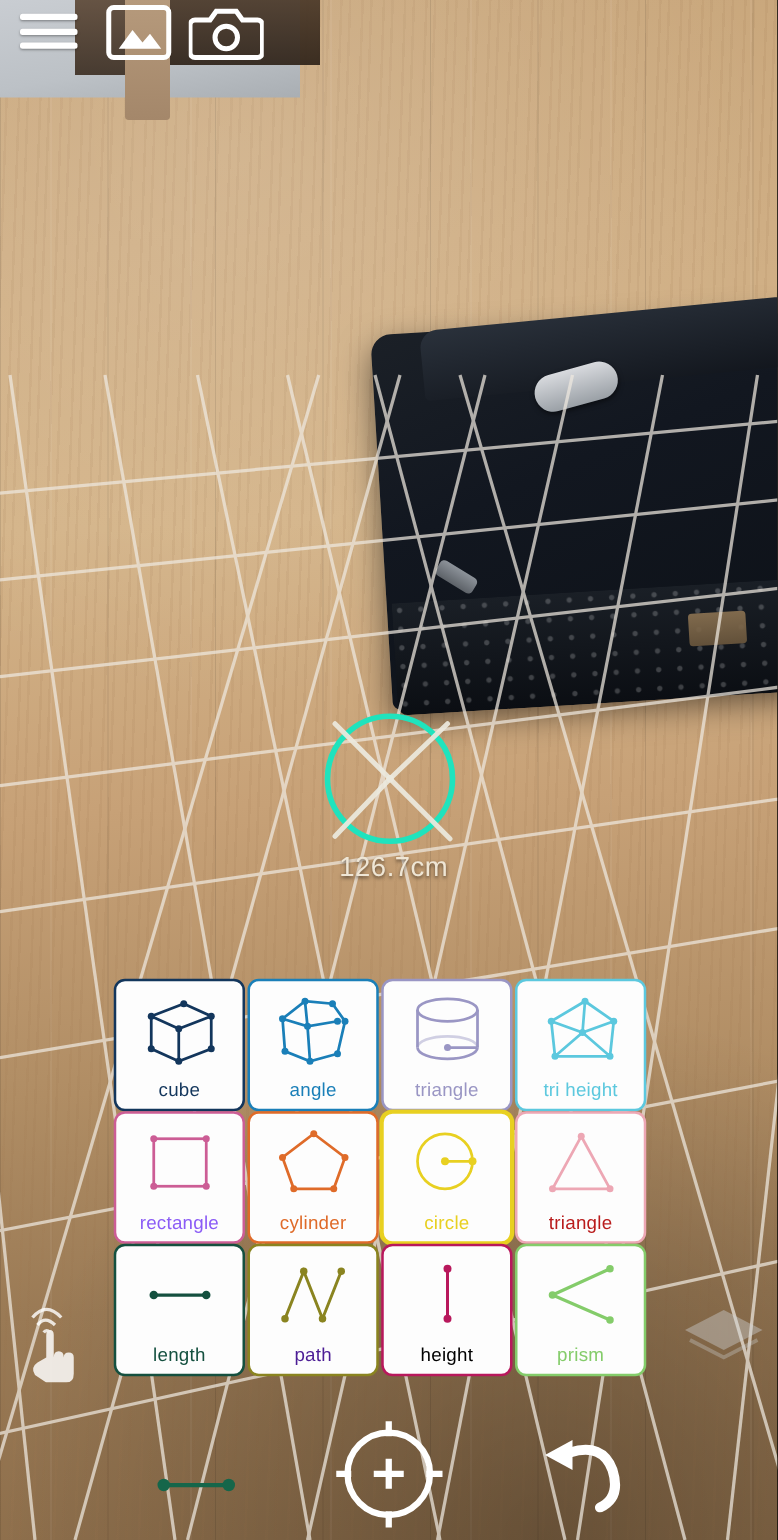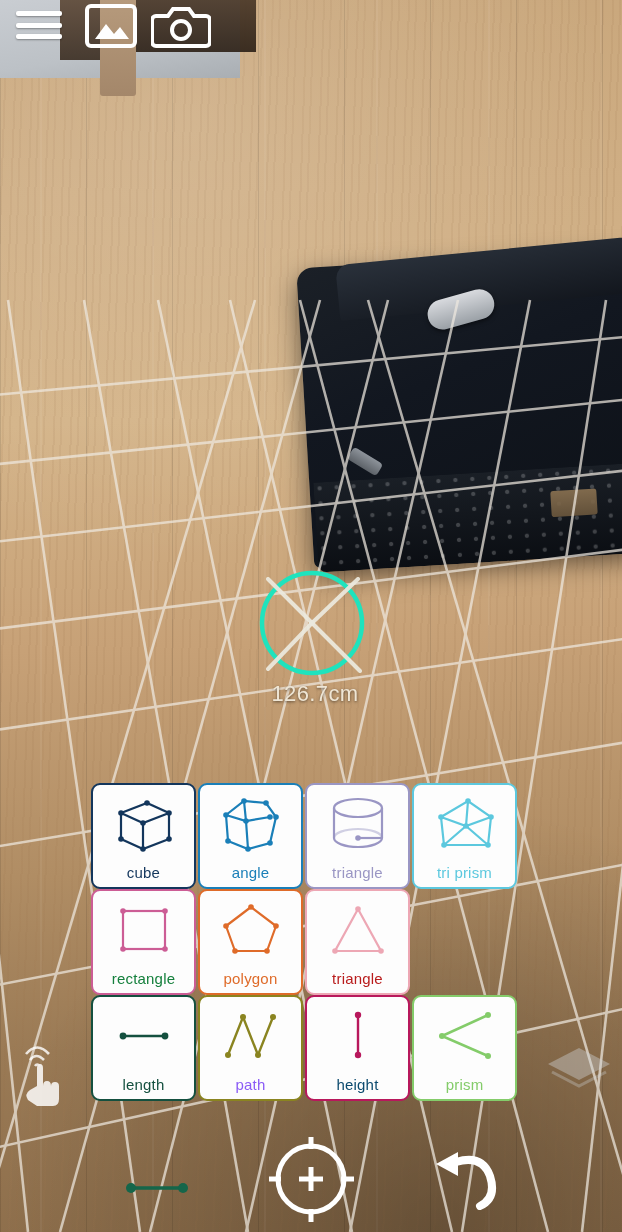--- a/index.html
+++ b/index.html
@@ -280,52 +280,63 @@
           </g>
           <g class="f" fill="#5cc8de">
               <circle cx="13" cy="24" r="2.8"></circle>
               <circle cx="40" cy="8" r="2.8"></circle>
             <circle cx="63" cy="24" r="2.8"></circle>
               <circle cx="60" cy="52" r="2.8"></circle>
             <circle cx="16" cy="52" r="2.8"></circle>
               <circle cx="38" cy="33" r="2.8"></circle>
             </g>
         </svg>
-        <div class="clabel" style="color: rgb(92, 200, 222);">tri prism</div>
+        <div class="clabel" style="color: rgb(92, 200, 222);">tri height</div>
       </div>
     </div>
 
     <div class="prow">
       <div class="card" style="border-color: rgb(204, 93, 149);">
         <svg class="glyph" viewBox="0 0 74 62">
           <rect x="16" y="12" width="42" height="38" class="s" fill="none" stroke-width="2.2" stroke="#cc5d95"></rect>
           <g class="f" fill="#cc5d95">
               <circle cx="16" cy="12" r="2.8"></circle>
               <circle cx="58" cy="12" r="2.8"></circle>
             <circle cx="58" cy="50" r="2.8"></circle>
               <circle cx="16" cy="50" r="2.8"></circle>
             </g>
         </svg>
-        <div class="clabel" style="color: #15803d;">rectangle</div>
+        <div class="clabel" style="color: #8b5cf6;">rectangle</div>
       </div>
 
       <div class="card" style="border-color: rgb(223, 107, 41);">
         <svg class="glyph" viewBox="0 0 74 62">
           <path d="M37 8 L62 27 L53 52 L21 52 L12 27 Z" class="s" fill="none" stroke-width="2.2" stroke="#df6b29"></path>
           <g class="f" fill="#df6b29">
               <circle cx="37" cy="8" r="2.8"></circle>
               <circle cx="62" cy="27" r="2.8"></circle>
             <circle cx="53" cy="52" r="2.8"></circle>
               <circle cx="21" cy="52" r="2.8"></circle>
             <circle cx="12" cy="27" r="2.8"></circle>
             </g>
         </svg>
-        <div class="clabel" style="color: rgb(223, 107, 41);">polygon</div>
-      </div>
-
+        <div class="clabel" style="color: rgb(223, 107, 41);">cylinder</div>
+      </div>
+
+      <div class="card" style="border-color: rgb(232, 208, 33); box-shadow: rgb(232, 208, 33) 0px 0px 0px 1.5px;">
+        <svg class="glyph" viewBox="0 0 74 62">
+          <circle cx="35" cy="30" r="22" class="s" fill="none" stroke-width="2.2" stroke="#e8d021"></circle>
+          <path d="M35 30 H57" class="s" fill="none" stroke-width="2.2" stroke="#e8d021"></path>
+          <g class="f" fill="#e8d021">
+              <circle cx="35" cy="30" r="3.2"></circle>
+              <circle cx="57" cy="30" r="3.2"></circle>
+            </g>
+        </svg>
+        <div class="clabel" style="color: rgb(232, 208, 33);">circle</div>
+      </div>
 
       <div class="card" style="border-color: rgb(237, 167, 180);">
         <svg class="glyph" viewBox="0 0 74 62">
           <path d="M37 10 L60 52 L14 52 Z" class="s" fill="none" stroke-width="2.2" stroke="#eda7b4"></path>
           <g class="f" fill="#eda7b4">
               <circle cx="37" cy="10" r="2.8"></circle>
               <circle cx="60" cy="52" r="2.8"></circle>
             <circle cx="14" cy="52" r="2.8"></circle>
             </g>
         </svg>
@@ -348,32 +359,32 @@
       <div class="card" style="border-color: rgb(138, 132, 32);">
         <svg class="glyph" viewBox="0 0 74 62">
           <path d="M14 50 L29 12 L44 50 L59 12" class="s" fill="none" stroke-width="2.4" stroke="#8a8420"></path>
           <g class="f" fill="#8a8420">
               <circle cx="14" cy="50" r="3"></circle>
               <circle cx="29" cy="12" r="3"></circle>
             <circle cx="44" cy="50" r="3"></circle>
               <circle cx="59" cy="12" r="3"></circle>
             </g>
         </svg>
-        <div class="clabel" style="color: #8b5cf6;">path</div>
+        <div class="clabel" style="color: #4c1d95;">path</div>
       </div>
 
       <div class="card" style="border-color: rgb(184, 24, 92);">
         <svg class="glyph" viewBox="0 0 74 62">
           <path d="M37 10 V50" class="s" fill="none" stroke-width="2.4" stroke="#b8185c"></path>
           <g class="f" fill="#b8185c">
               <circle cx="37" cy="10" r="3.2"></circle>
               <circle cx="37" cy="50" r="3.2"></circle>
             </g>
         </svg>
-        <div class="clabel" style="color: #0c4a6e; text-align: center;">height</div>
+        <div class="clabel" style="color: #000000; text-align: center;">height</div>
       </div>
 
       <div class="card" style="border-color: rgb(132, 204, 106);">
         <svg class="glyph" viewBox="0 0 74 62">
           <path d="M60 10 L14 31 L60 51" class="s" fill="none" stroke-width="2.6" stroke="#84cc6a"></path>
           <g class="f" fill="#84cc6a">
               <circle cx="60" cy="10" r="3"></circle>
               <circle cx="14" cy="31" r="3"></circle>
             <circle cx="60" cy="51" r="3"></circle>
             </g>

